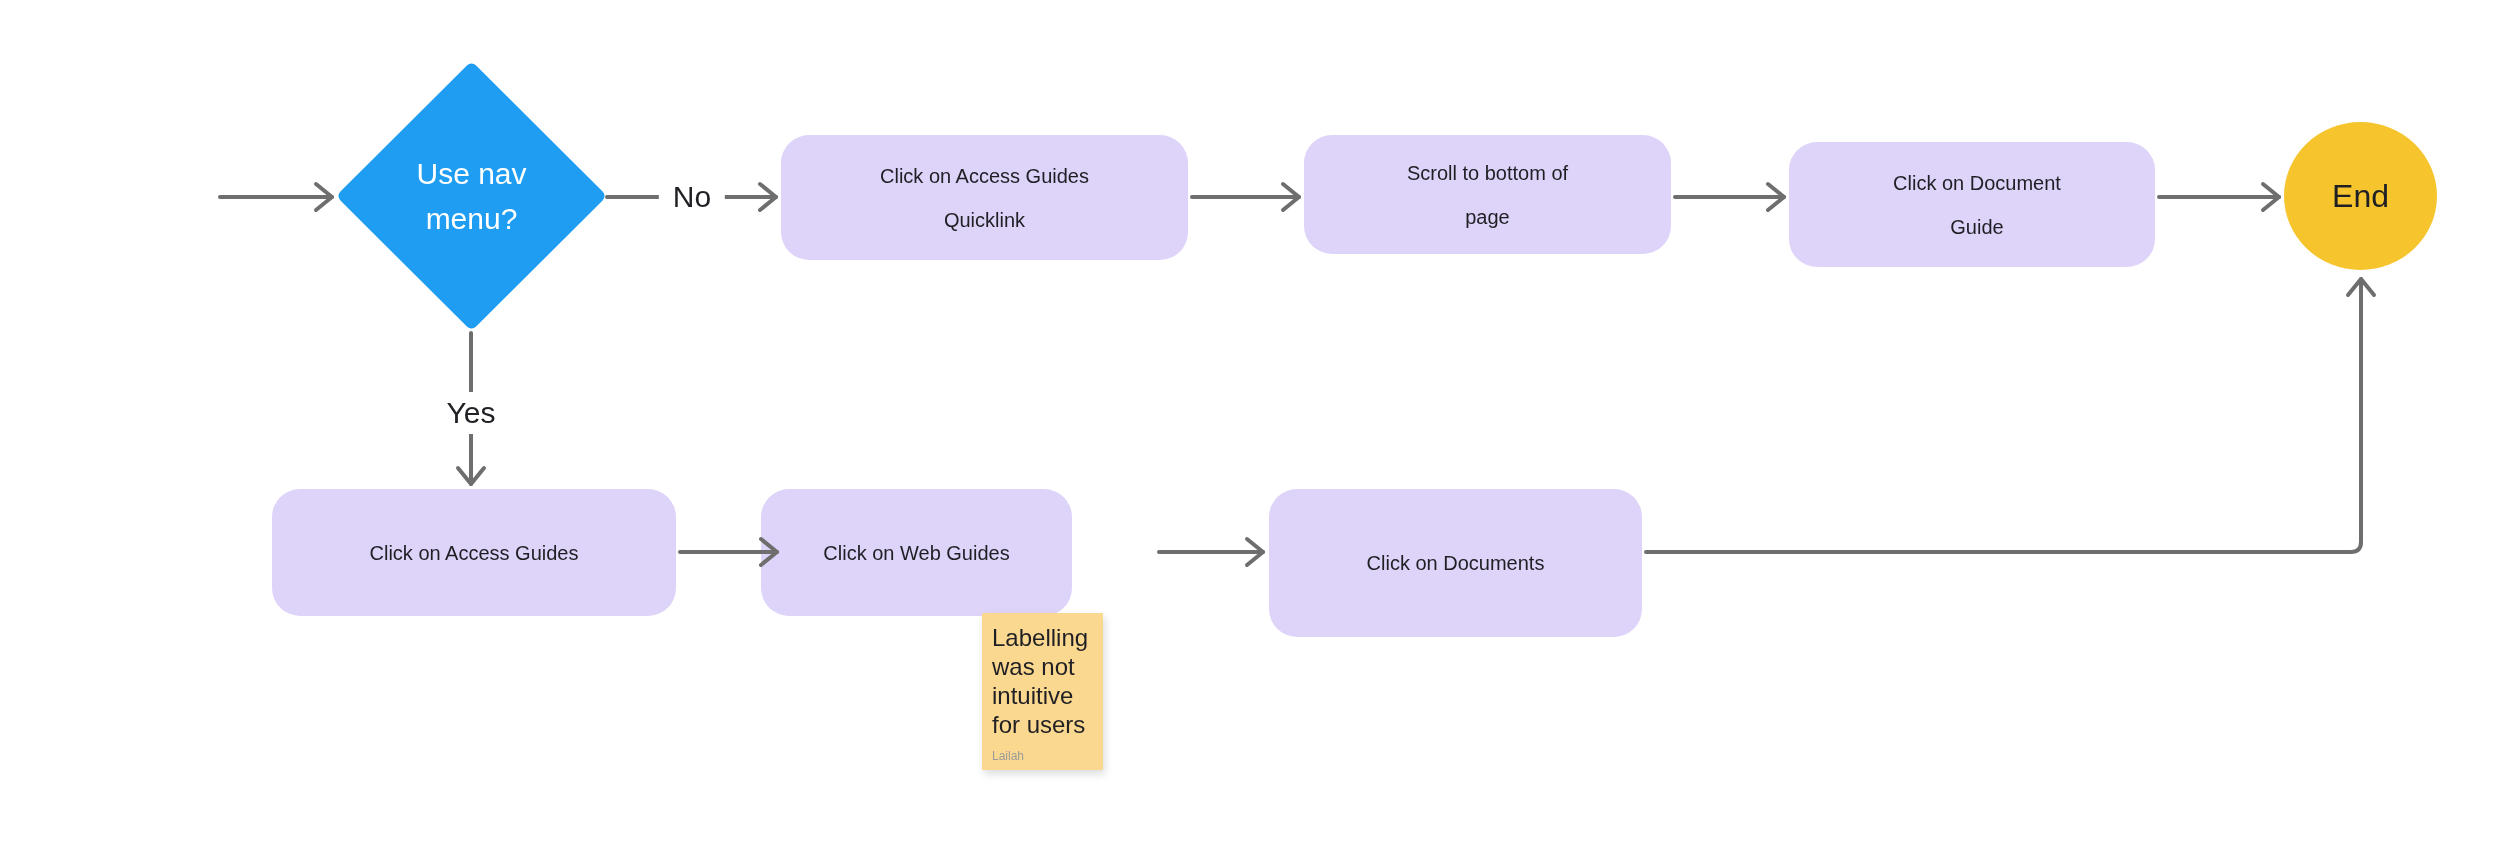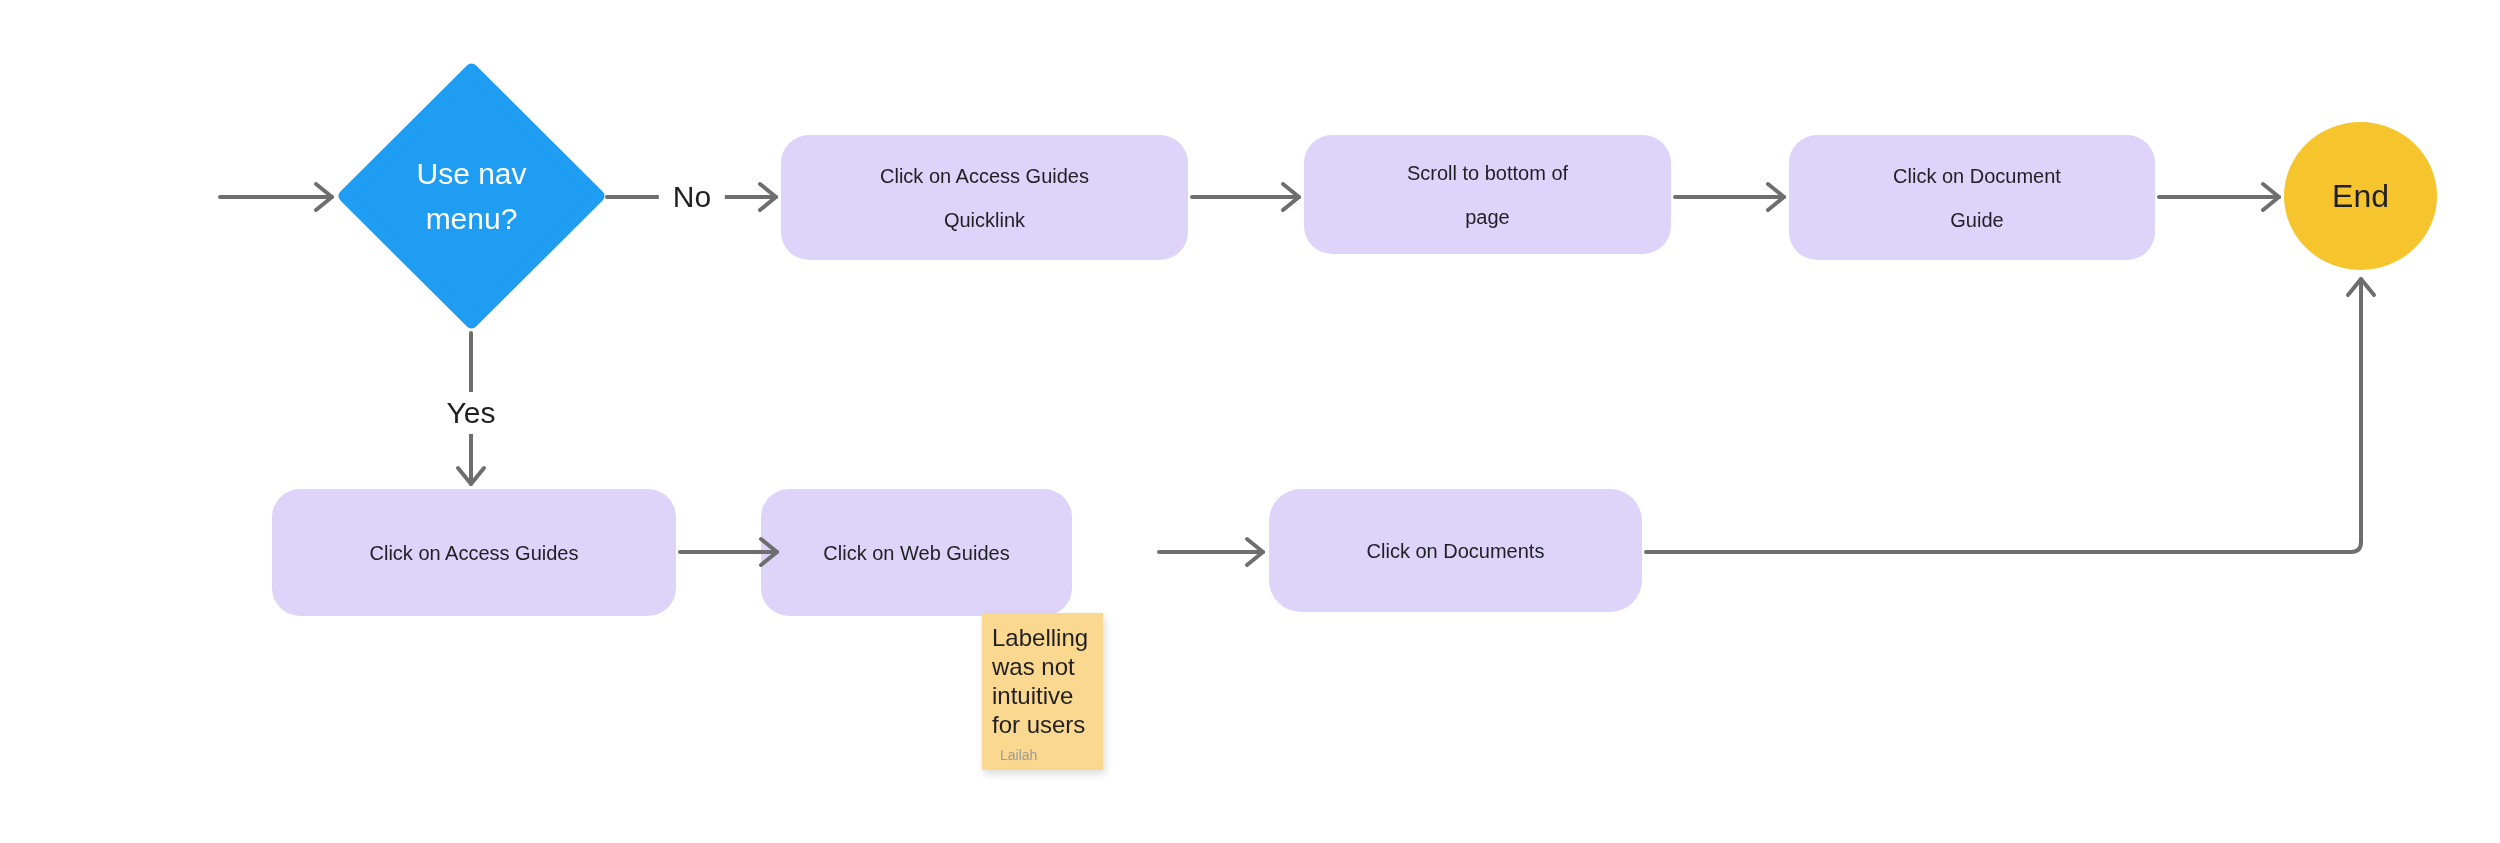--- a/index.html
+++ b/index.html
@@ -71,25 +71,25 @@
     line-height: 45px;
     text-align: center;
   }
   .decision-label .line { display: block; }
 
   
   .n-start        { left: 64px;   top: 122px; width: 152px; height: 150px; }
   .n-decision     { left: 338px;  top: 63px;  width: 267px; height: 266px; }
   .n-quicklink    { left: 781px;  top: 135px; width: 407px; height: 125px; }
   .n-scroll       { left: 1304px; top: 135px; width: 367px; height: 119px; }
-  .n-docguide     { left: 1789px; top: 135px; width: 366px; height: 125px; padding-left: 28px; }
+  .n-docguide     { left: 1789px; top: 142px; width: 366px; height: 125px; padding-left: 28px; }
   .n-end          { left: 2284px; top: 122px; width: 153px; height: 148px; }
   .n-access       { left: 272px;  top: 489px; width: 404px; height: 127px; }
   .n-web          { left: 761px;  top: 489px; width: 311px; height: 127px; }
-  .n-documents    { left: 1269px; top: 489px; width: 373px; height: 123px; border-radius: 32px; }
+  .n-documents    { left: 1269px; top: 489px; width: 373px; height: 148px; }
 
   
   .edge-label {
     position: absolute;
     transform: translate(-50%, -50%);
     background: var(--label-bg, #ffffff);
     color: var(--text-dark, #1f1f24);
     font-size: 30px;
     line-height: 34px;
     padding: 4px 14px;
@@ -111,22 +111,22 @@
     padding: 10px 10px 0 10px;
   }
   .sticky-text {
     display: block;
     font-size: 24px;
     line-height: 29px;
     color: var(--text-dark, #1f1f24);
   }
   .sticky-author {
     position: absolute;
-    left: 18px; bottom: 7px;
-    font-size: 14px;
+    left: 10px; bottom: 7px;
+    font-size: 12px;
     color: var(--sticky-author, #9b9b9b);
   }
 </style>
 </head>
 <body>
 
 <div class="canvas">
 
   <svg class="connectors" width="2500" height="843" viewBox="0 0 2500 843">
     <defs>

